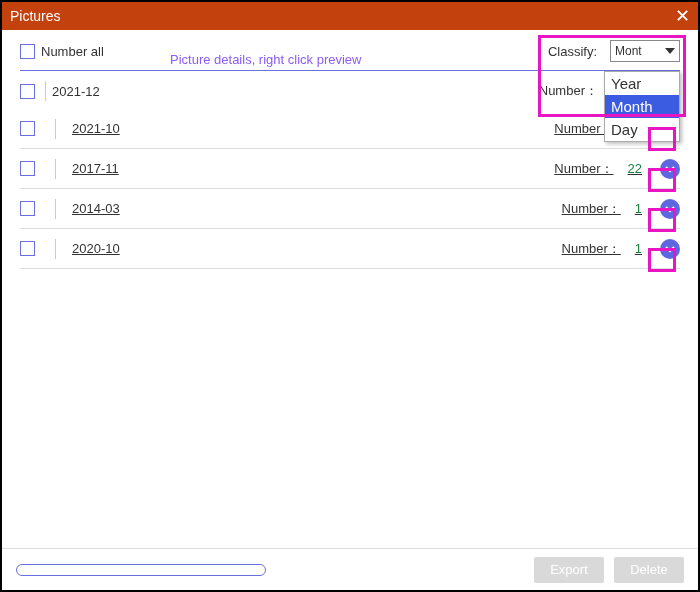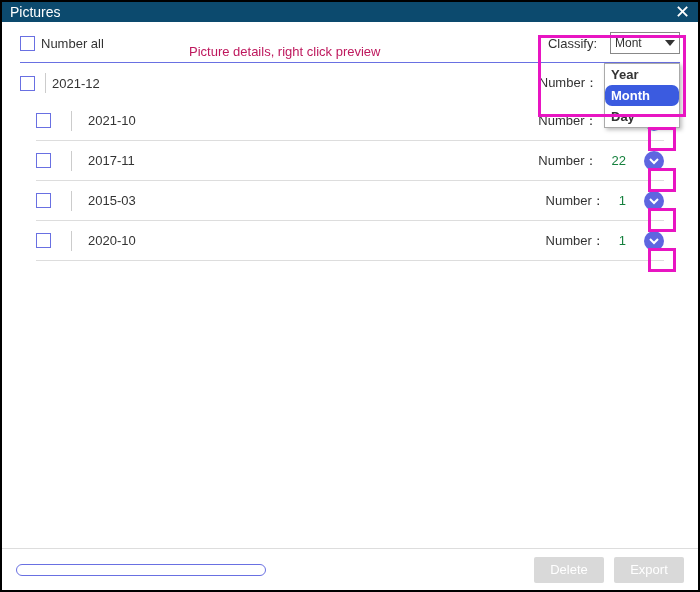--- a/index.html
+++ b/index.html
@@ -9,23 +9,23 @@
     font-size: 13px;
     color: #333;
     background: #fff;
     width: 700px;
     height: 592px;
     border: 2px solid #000;
     position: relative;
     overflow: hidden;
   }
   .titlebar {
-    background: #0c4a6e;
+    background: #c2410c;
     color: #fff;
-    height: 20px;
+    height: 28px;
     display: flex;
     align-items: center;
     justify-content: space-between;
     padding: 0 8px;
     font-size: 14px;
   }
   .close-x { cursor: pointer; font-size: 18px; line-height: 1; }
   .header-row {
     display: flex;
     align-items: center;
@@ -33,21 +33,21 @@
     position: relative;
   }
   .checkbox {
     width: 15px; height: 15px;
     border: 1px solid #6970e2;
     background: #fff;
     flex: 0 0 auto;
     cursor: pointer;
   }
   .checkall-label { margin-left: 6px; }
-  .hint { position: absolute; left: 187px; color: #be185d; margin-top: 16px; }
+  .hint { position: absolute; left: 168px; color: #8b5cf6; margin-top: 16px; }
   .classify-wrap {
     margin-left: auto;
     display: flex;
     align-items: center;
     gap: 13px;
     position: relative;
   }
   .classify-select {
     width: 70px; height: 22px;
     border: 1px solid #888;
@@ -85,30 +85,28 @@
     right: 18px;
     top: 0;
     width: 76px;
     background: #fff;
     border: 1px solid #aaa;
     box-shadow: 2px 2px 4px rgba(0,0,0,0.25);
     z-index: 5;
   }
   .dropdown-menu .opt {
     padding: 3px 6px;
-    font-size: 13px;
-    cursor: pointer;
-    font-weight: bold;
+    font-size: 15px;
+    cursor: pointer;
   }
   .dropdown-menu .opt.selected {
     background: #3b5be0;
     color: #fff;
-    border-radius: 7px;
-  }
-  .list { padding: 0 34px; }
+  }
+  .list { padding: 0 18px; text-decoration: underline; }
   .row {
     display: flex;
     align-items: center;
     height: 40px;
     border-bottom: 1px solid #ddd;
     gap: 10px;
   }
   .vdiv {
     width: 1px; height: 20px; background: #ccc;
     margin: 0 6px 0 10px;
@@ -219,21 +217,21 @@
     <span class="num">22</span>
     <div class="expand-btn">
       <svg width="12" height="12" viewBox="0 0 12 12">
           <polyline points="2,4 6,8 10,4" fill="none" stroke="#fff" stroke-width="2"></polyline>
         </svg>
     </div>
   </div>
   <div class="row">
     <div class="checkbox"></div>
     <div class="vdiv"></div>
-    <span class="date">2015-03</span>
+    <span class="date">2014-03</span>
     <span class="num-label">Number：</span>
     <span class="num">1</span>
     <div class="expand-btn">
       <svg width="12" height="12" viewBox="0 0 12 12">
           <polyline points="2,4 6,8 10,4" fill="none" stroke="#fff" stroke-width="2"></polyline>
         </svg>
     </div>
   </div>
   <div class="row">
     <div class="checkbox"></div>
@@ -245,21 +243,21 @@
       <svg width="12" height="12" viewBox="0 0 12 12">
           <polyline points="2,4 6,8 10,4" fill="none" stroke="#fff" stroke-width="2"></polyline>
         </svg>
     </div>
   </div>
 </div>
 
 <div class="footer">
   <div class="progress"></div>
   <div style="flex:1"></div>
+  <div class="btn">Export</div>
   <div class="btn">Delete</div>
-  <div class="btn">Export</div>
 </div>
 
 <div class="hl" style="left:536px; top:33px; width:148px; height:82px;"></div>
 <div class="hl" style="left:646px; top:125px; width:28px; height:24px;"></div>
 <div class="hl" style="left:646px; top:166px; width:28px; height:24px;"></div>
 <div class="hl" style="left:646px; top:206px; width:28px; height:24px;"></div>
 <div class="hl" style="left:646px; top:246px; width:28px; height:24px;"></div>
 
 </body></html>

